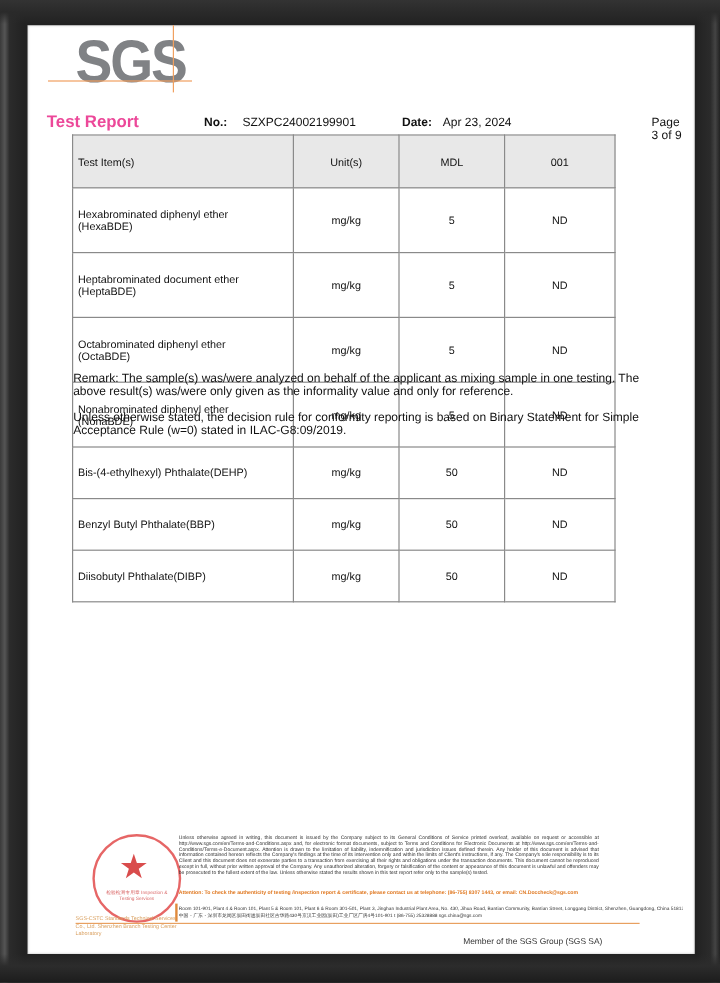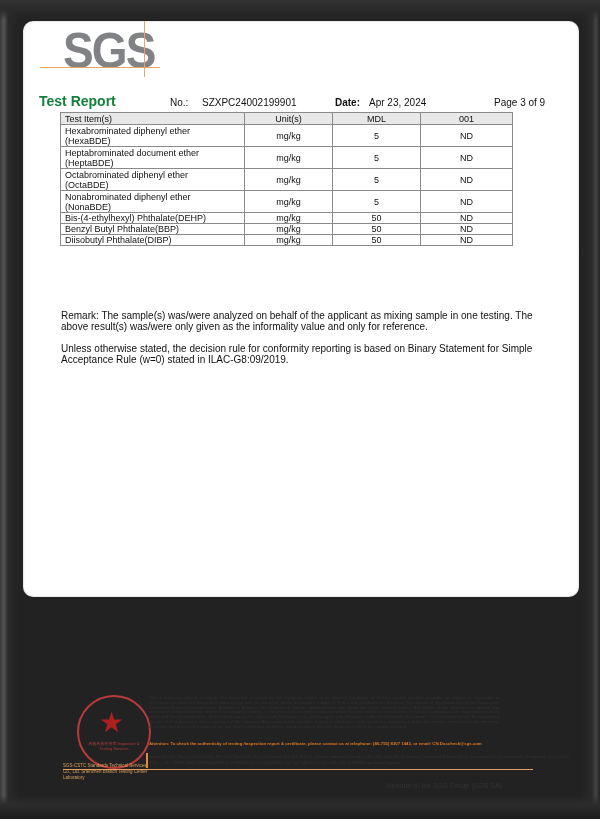--- a/index.html
+++ b/index.html
@@ -12,57 +12,56 @@
     .frame {
       position: absolute; left: 0; top: 0; width: 600px; height: 819px;
       background: linear-gradient(90deg, #3a3a3a 0px, #555 4px, #2b2b2b 8px, #222 20px, #222 580px, #2b2b2b 592px, #444 596px, #222 600px);
     }
     .frame-inner {
       position: absolute; left: 0; top: 0; width: 600px; height: 819px;
       background: linear-gradient(180deg, #333 0px, #2a2a2a 10px, transparent 20px, transparent 795px, #2c2c2c 805px, #1c1c1c 819px);
       pointer-events: none;
     }
     .page {
-      position: absolute; left: 23px; top: 21px; width: 556px; height: 576px;
+      position: absolute; left: 23px; top: 21px; width: 556px; height: 774px;
       background: #ffffff;
       box-shadow: inset 0 0 2px rgba(0,0,0,0.3);
-      border-radius: 10px;
     }
     .logo {
       position: absolute; left: 40px; top: 5px;
       font-family: "Liberation Sans", sans-serif;
       font-weight: bold; font-size: 50px; letter-spacing: -2px;
       color: #808285; line-height: 1;
       transform: scaleX(0.92); transform-origin: left top;
     }
     .logo-hline {
       position: absolute; left: 17px; top: 46px; width: 120px; height: 1px; background: #f0a060;
     }
     .logo-vline {
       position: absolute; left: 121px; top: 0; width: 1px; height: 56px; background: #f0a060;
     }
     .header-row {
       position: absolute; left: 16px; top: 71px; width: 530px; height: 20px;
     }
     .report-title {
-      position: absolute; left: 0; top: 1px; font-size: 14px; font-weight: bold; color: #15803d;
-    }
-    .no-label { position: absolute; left: 131px; top: 5px; font-size: 10px; font-weight: normal; color: #111; }
+      position: absolute; left: 0; top: 1px; font-size: 14px; font-weight: bold; color: #ec4899;
+    }
+    .no-label { position: absolute; left: 131px; top: 5px; font-size: 10px; font-weight: bold; color: #111; }
     .no-value { position: absolute; left: 163px; top: 5px; font-size: 10px; color: #111; }
     .date-label { position: absolute; left: 296px; top: 5px; font-size: 10px; font-weight: bold; color: #111; }
     .date-value { position: absolute; left: 330px; top: 5px; font-size: 10px; color: #111; }
-    .page-num { position: absolute; left: 420px; top: 5px; font-size: 10px; color: #111; padding-left: 35px; }
+    .page-num { position: absolute; left: 469px; top: 5px; font-size: 10px; color: #111; padding-left: 35px; }
 
     table.results {
       position: absolute; left: 37px; top: 91px; width: 452px;
       border-collapse: collapse; font-size: 9px; color: #111;
       table-layout: fixed;
     }
     table.results th, table.results td {
-      border: 1px solid #8a8a8a; padding: 0 4px; line-height: 10px;
+      border: 1px solid #8a8a8a; padding: 16px 4px; line-height: 10px;
     }
     table.results th {
       background: #e8e8e8; font-weight: normal; height: 11px; text-align: center;
     }
     table.results th.item { text-align: left; }
     table.results td { text-align: center; }
     table.results td.item { text-align: left; }
     table.results tr.tall td { height: 21px; }
     table.results tr.short td { height: 10px; }
 

